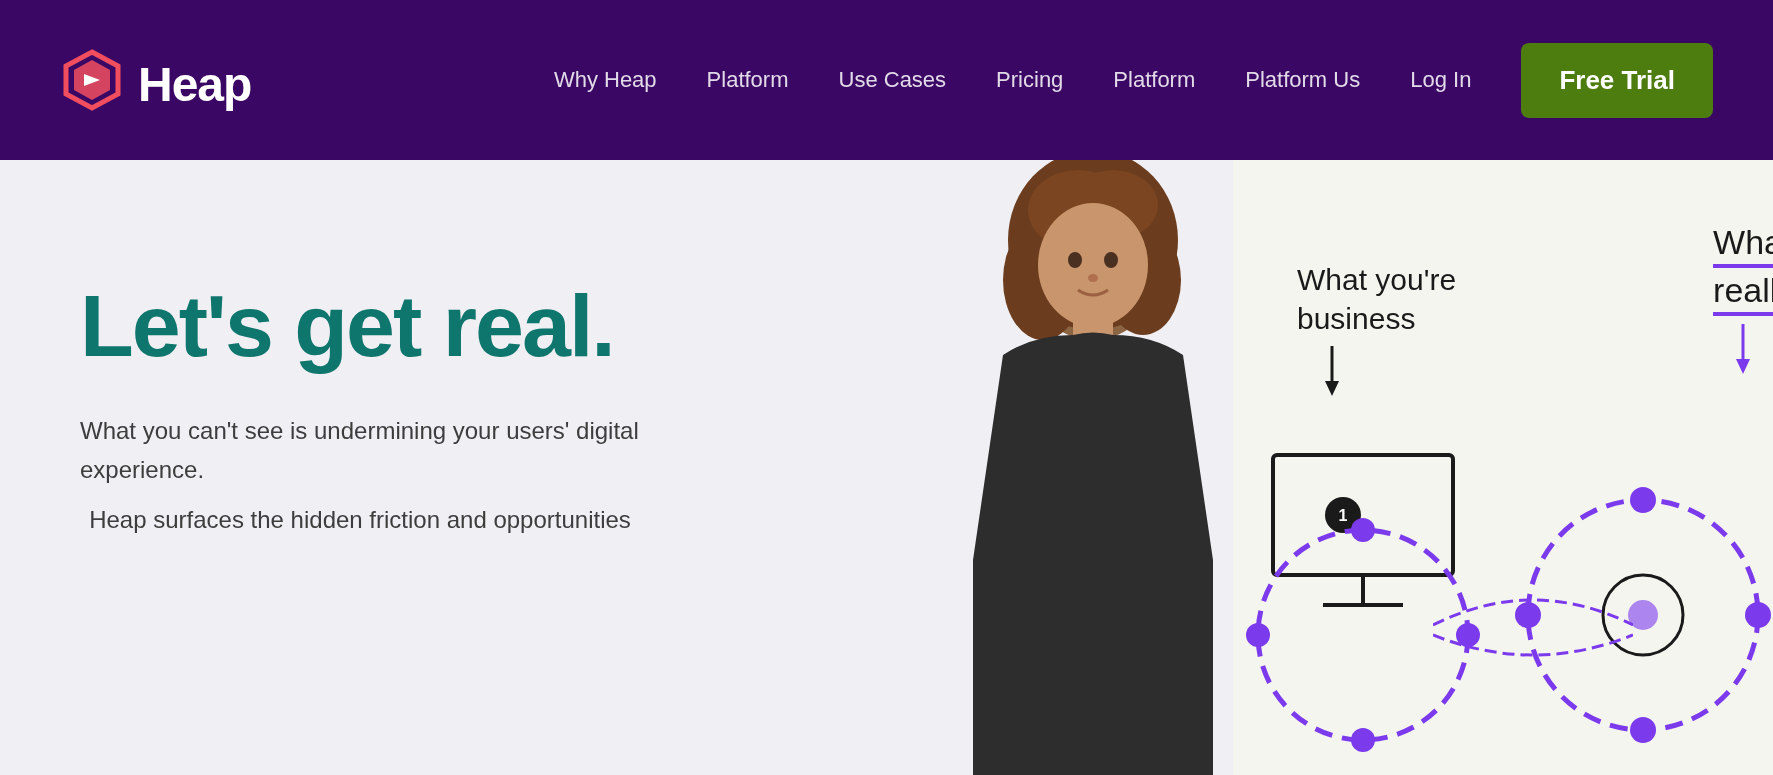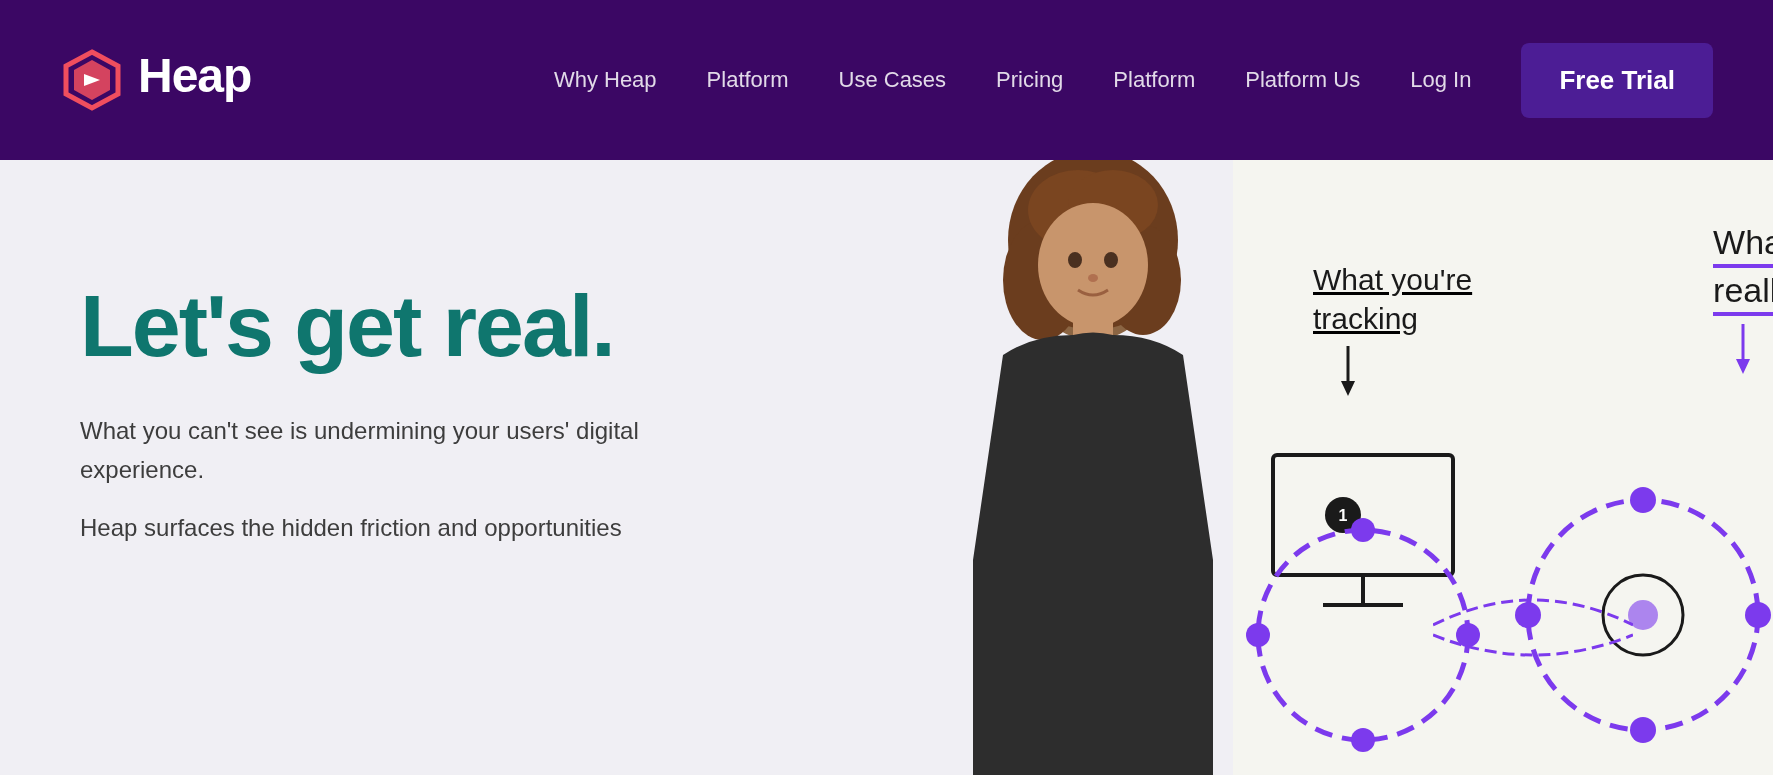--- a/index.html
+++ b/index.html
@@ -22,21 +22,21 @@
       height: 160px;
       display: flex;
       align-items: center;
       padding: 0 60px;
       position: relative;
       z-index: 10;
     }
 
     .logo-area {
       display: flex;
-      align-items: flex-start;
+      align-items: flex-end;
       gap: 14px;
       margin-right: auto;
       text-decoration: none;
     }
 
     .logo-icon {
       width: 64px;
       height: 64px;
     }
 
@@ -57,21 +57,21 @@
     .nav-links li a {
       color: rgba(255,255,255,0.85);
       text-decoration: none;
       font-size: 22px;
       font-weight: 400;
       white-space: nowrap;
       transition: color 0.2s;
     }
 
     .free-trial-btn {
-      background-color: #4c1d95;
+      background-color: #4d7c0f;
       color: #ffffff;
       border: none;
       border-radius: 8px;
       padding: 22px 38px;
       font-size: 26px;
       font-weight: 700;
       cursor: pointer;
       white-space: nowrap;
       margin-left: 50px;
       text-decoration: none;
@@ -111,30 +111,31 @@
       line-height: 1.4;
       margin-bottom: 28px;
       max-width: 540px;
     }
 
     .hero-body {
       color: #3d3d3d;
       font-size: 24px;
       font-weight: 400;
       line-height: 1.6;
-      margin-bottom: 20px;
+      margin-bottom: 12px;
       max-width: 560px;
     }
 
     .hero-body2 {
       color: #3d3d3d;
       font-size: 24px;
       font-weight: 400;
       line-height: 1.6;
       max-width: 560px;
+      text-align: center;
     }
 
     
     .hero-image-area {
       position: absolute;
       right: -20px;
       top: 0;
       bottom: 0;
       width: 900px;
       display: flex;
@@ -216,24 +217,24 @@
 
       <rect x="150" y="155" width="40" height="40" fill="#c8956c"></rect>
 
       <path d="M 80 195 Q 110 175 150 175 Q 170 170 190 175 Q 230 175 260 195 L 290 400 L 50 400 Z" fill="#2d2d2d"></path>
 
       <rect x="50" y="400" width="240" height="215" fill="#2d2d2d"></rect>
     </svg>
 
     <div style="position:absolute;top:0;left:340px;right:0;bottom:0;background:#f5f5f0;">
 
-      <div style="position:absolute;top:100px;left:80px;text-decoration:underline;">
+      <div style="position:absolute;top:100px;left:64px;">
         <span style="font-family: 'Segoe UI', sans-serif; font-size:30px; color:#1a1a1a; line-height:1.3; display:block;">
           <span>What you're</span><br>
-          <span>tracking</span>
+          <span>business</span>
         </span>
         
         <svg width="30" height="50" style="margin-top:8px; margin-left:20px;">
           <line x1="15" y1="0" x2="15" y2="40" stroke="#1a1a1a" stroke-width="3"></line>
           <polygon points="8,35 15,50 22,35" fill="#1a1a1a"></polygon>
         </svg>
       </div>
 
       <div style="position:absolute;top:60px;right:10px;">
         <span style="font-family: 'Segoe UI', sans-serif; font-size:34px; color:#1a1a1a; line-height:1.3; display:block; border-bottom: 4px solid #7c3aed;">Wha</span>

